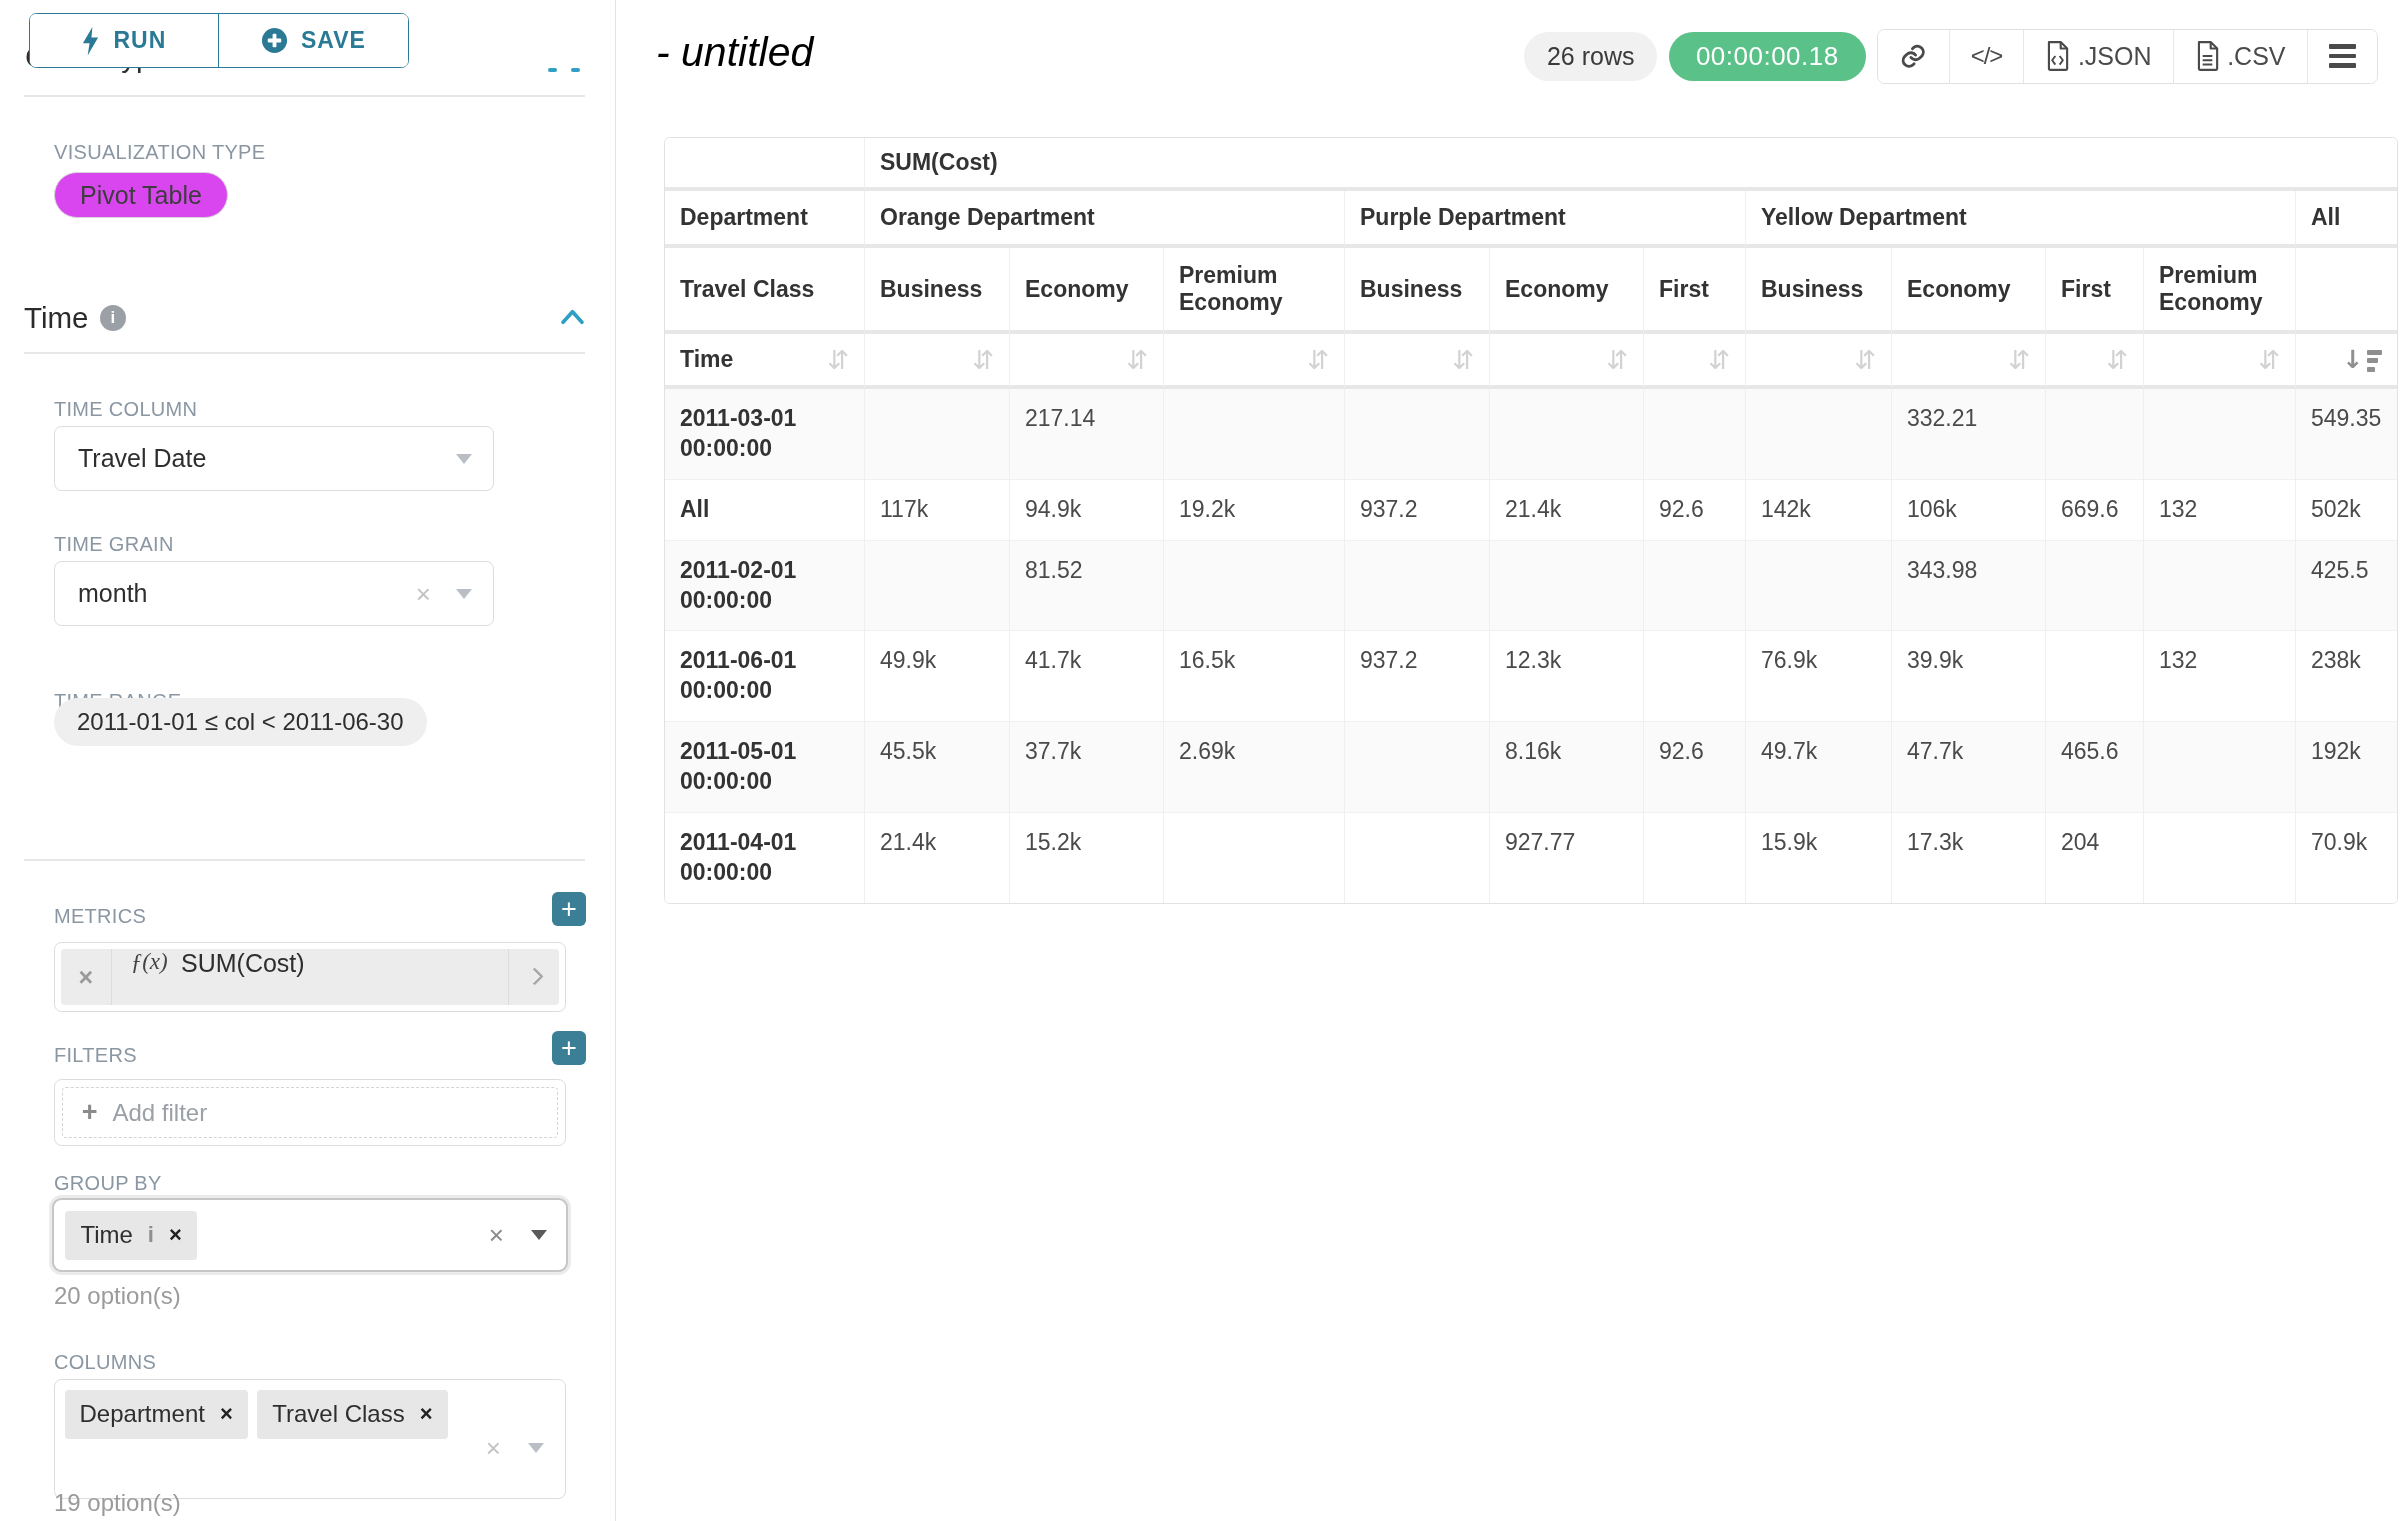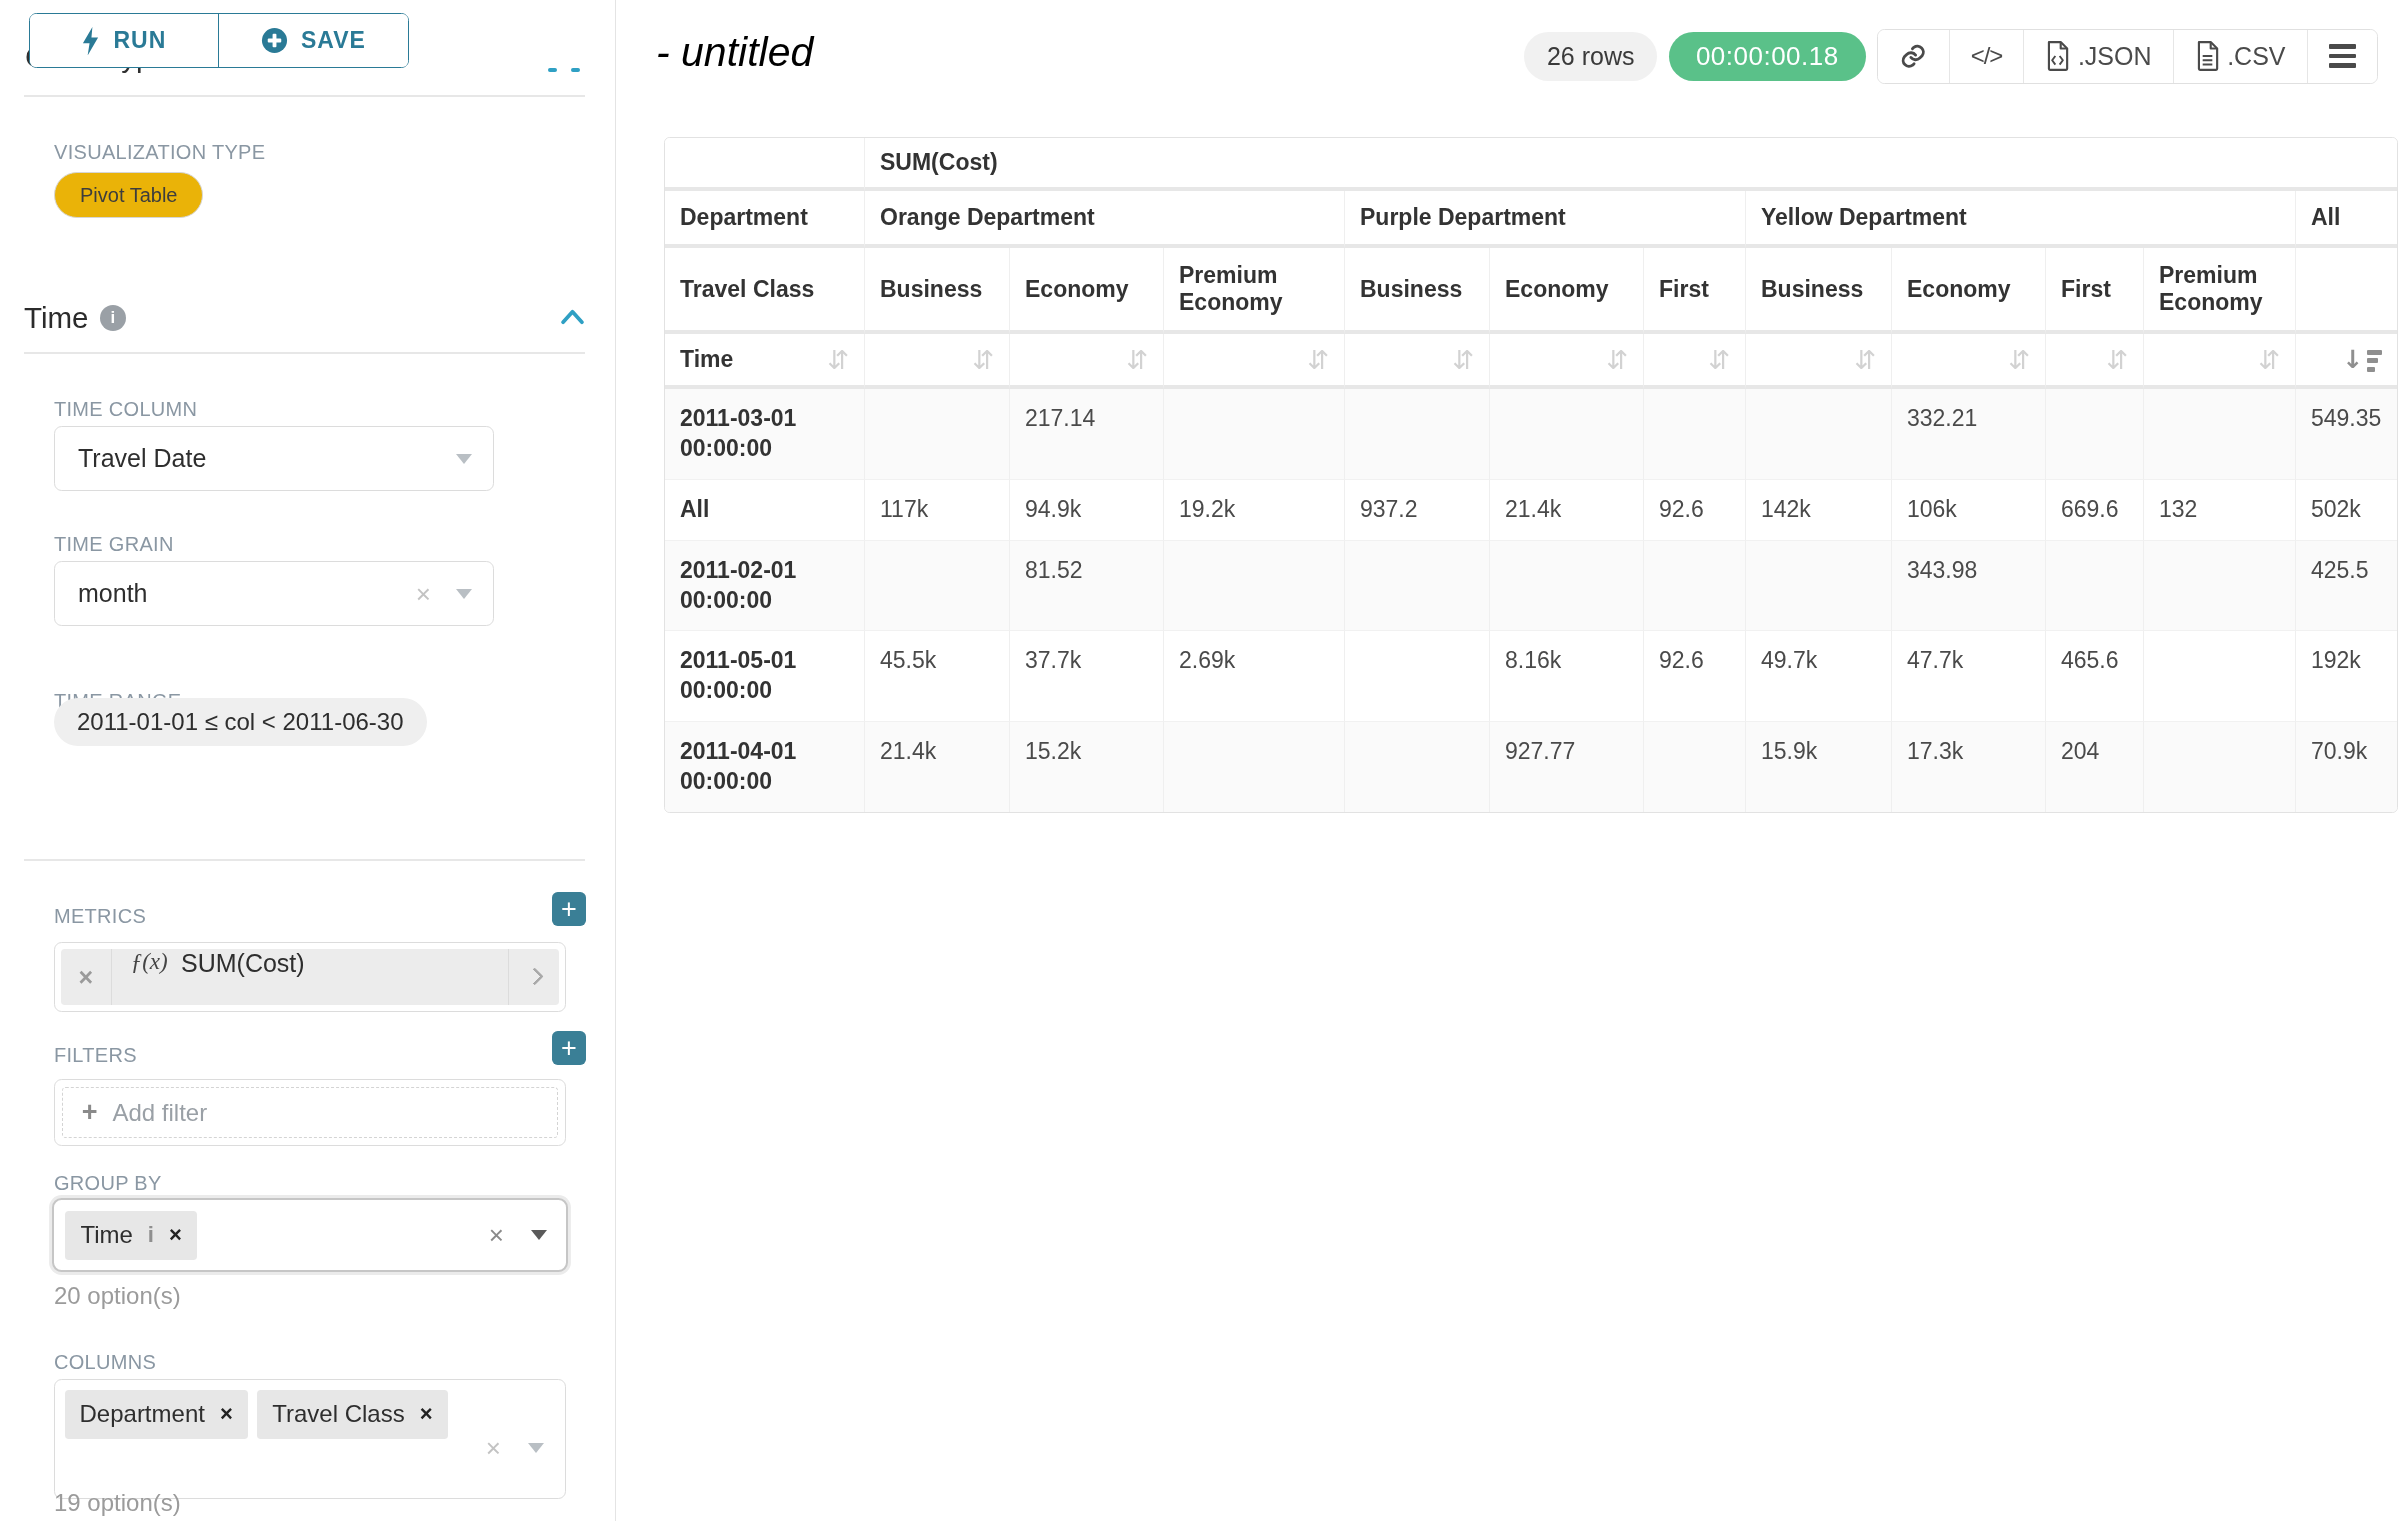--- a/index.html
+++ b/index.html
@@ -21,22 +21,22 @@
 
   .chart-type-heading { position:absolute; left:25px; top:40px; font-size:29.5px;
     color:#2f2f2f; z-index:1; white-space:nowrap; }
   .panel-dot { position:absolute; width:8.6px; height:3.8px; background:#2fa0c4;
     border-radius:1.9px; z-index:1; }
   .hr { position:absolute; left:24px; width:561px; height:1.9px; background:#e7e7e7; }
 
   .ctl-label { position:absolute; left:54px; font-size:20px; color:#8a97a3;
     letter-spacing:0.3px; white-space:nowrap; }
   .pill-chip { position:absolute; display:inline-flex; align-items:center;
-    height:46px; padding:0 25px; border:1px solid #d6d6d6; background:#eab308;
-    border-radius:25px; font-size:20px; color:#3d3d3d; white-space:nowrap; }
+    height:46px; padding:0 25px; border:1px solid #d6d6d6; background:#d946ef;
+    border-radius:25px; font-size:25px; color:#3d3d3d; white-space:nowrap; }
 
   .section-head { position:absolute; left:24px; width:561px; display:flex;
     align-items:center; }
   .section-title { font-size:29.5px; color:#2b2b2b; }
   .info-circle { width:26px; height:26px; border-radius:50%; background:#9aa0a6;
     color:#fff; font-size:17px; font-weight:700; display:inline-flex; align-items:center;
     justify-content:center; margin-left:11.4px; }
   .collapse-btn { margin-left:auto; background:none; border:none; cursor:pointer; padding:0; }
 
   .select-box { position:absolute; left:54px; width:440px; background:#fff;
@@ -474,20 +474,34 @@
               <td></td>
               <td></td>
               <td></td>
               <td></td>
               <td>343.98</td>
               <td></td>
               <td></td>
               <td>425.5</td>
             </tr>
             <tr>
+              <th>2011-06-01 00:00:00</th>
+              <td>49.9k</td>
+              <td>41.7k</td>
+              <td>16.5k</td>
+              <td>937.2</td>
+              <td>12.3k</td>
+              <td></td>
+              <td>76.9k</td>
+              <td>39.9k</td>
+              <td></td>
+              <td>132</td>
+              <td>238k</td>
+            </tr>
+            <tr>
               <th>2011-05-01 00:00:00</th>
               <td>45.5k</td>
               <td>37.7k</td>
               <td>2.69k</td>
               <td></td>
               <td>8.16k</td>
               <td>92.6</td>
               <td>49.7k</td>
               <td>47.7k</td>
               <td>465.6</td>

